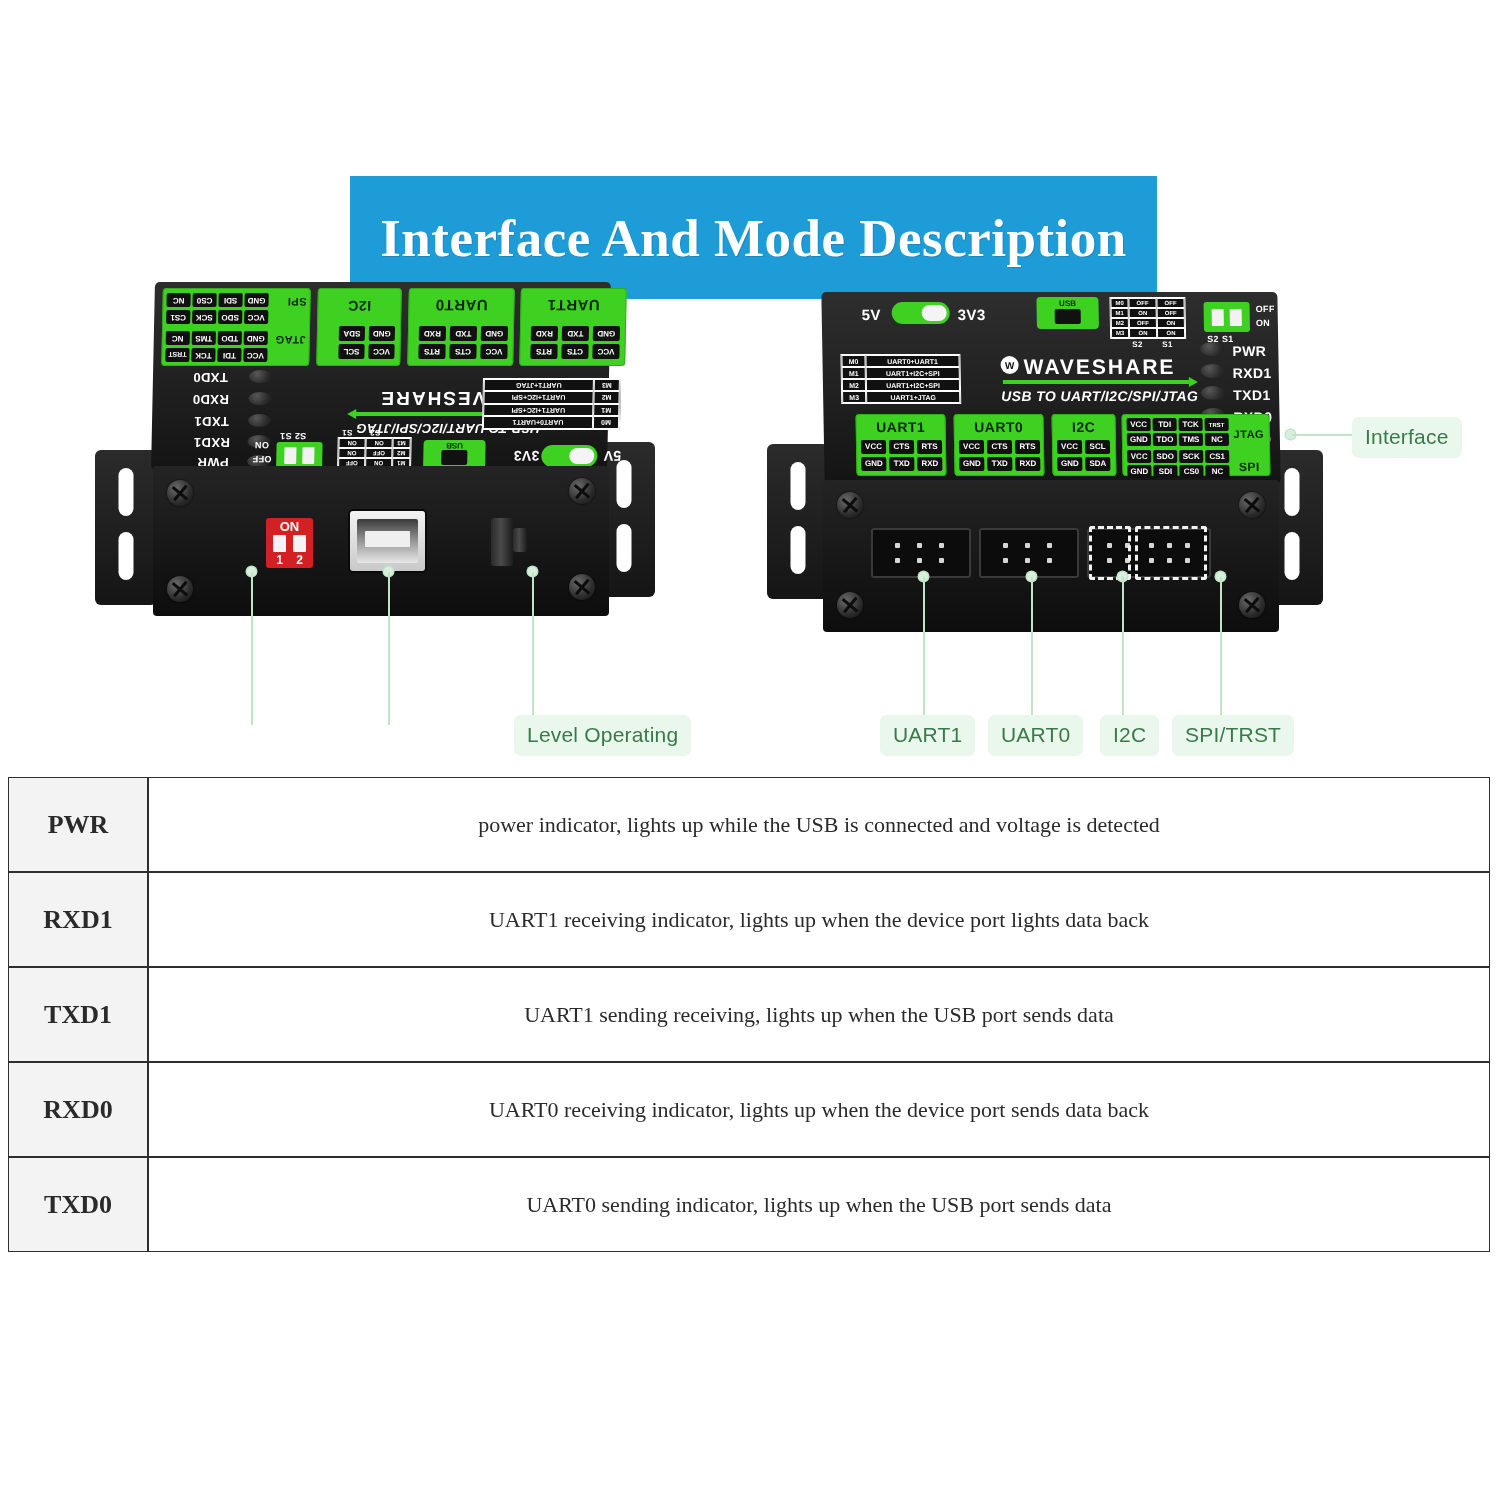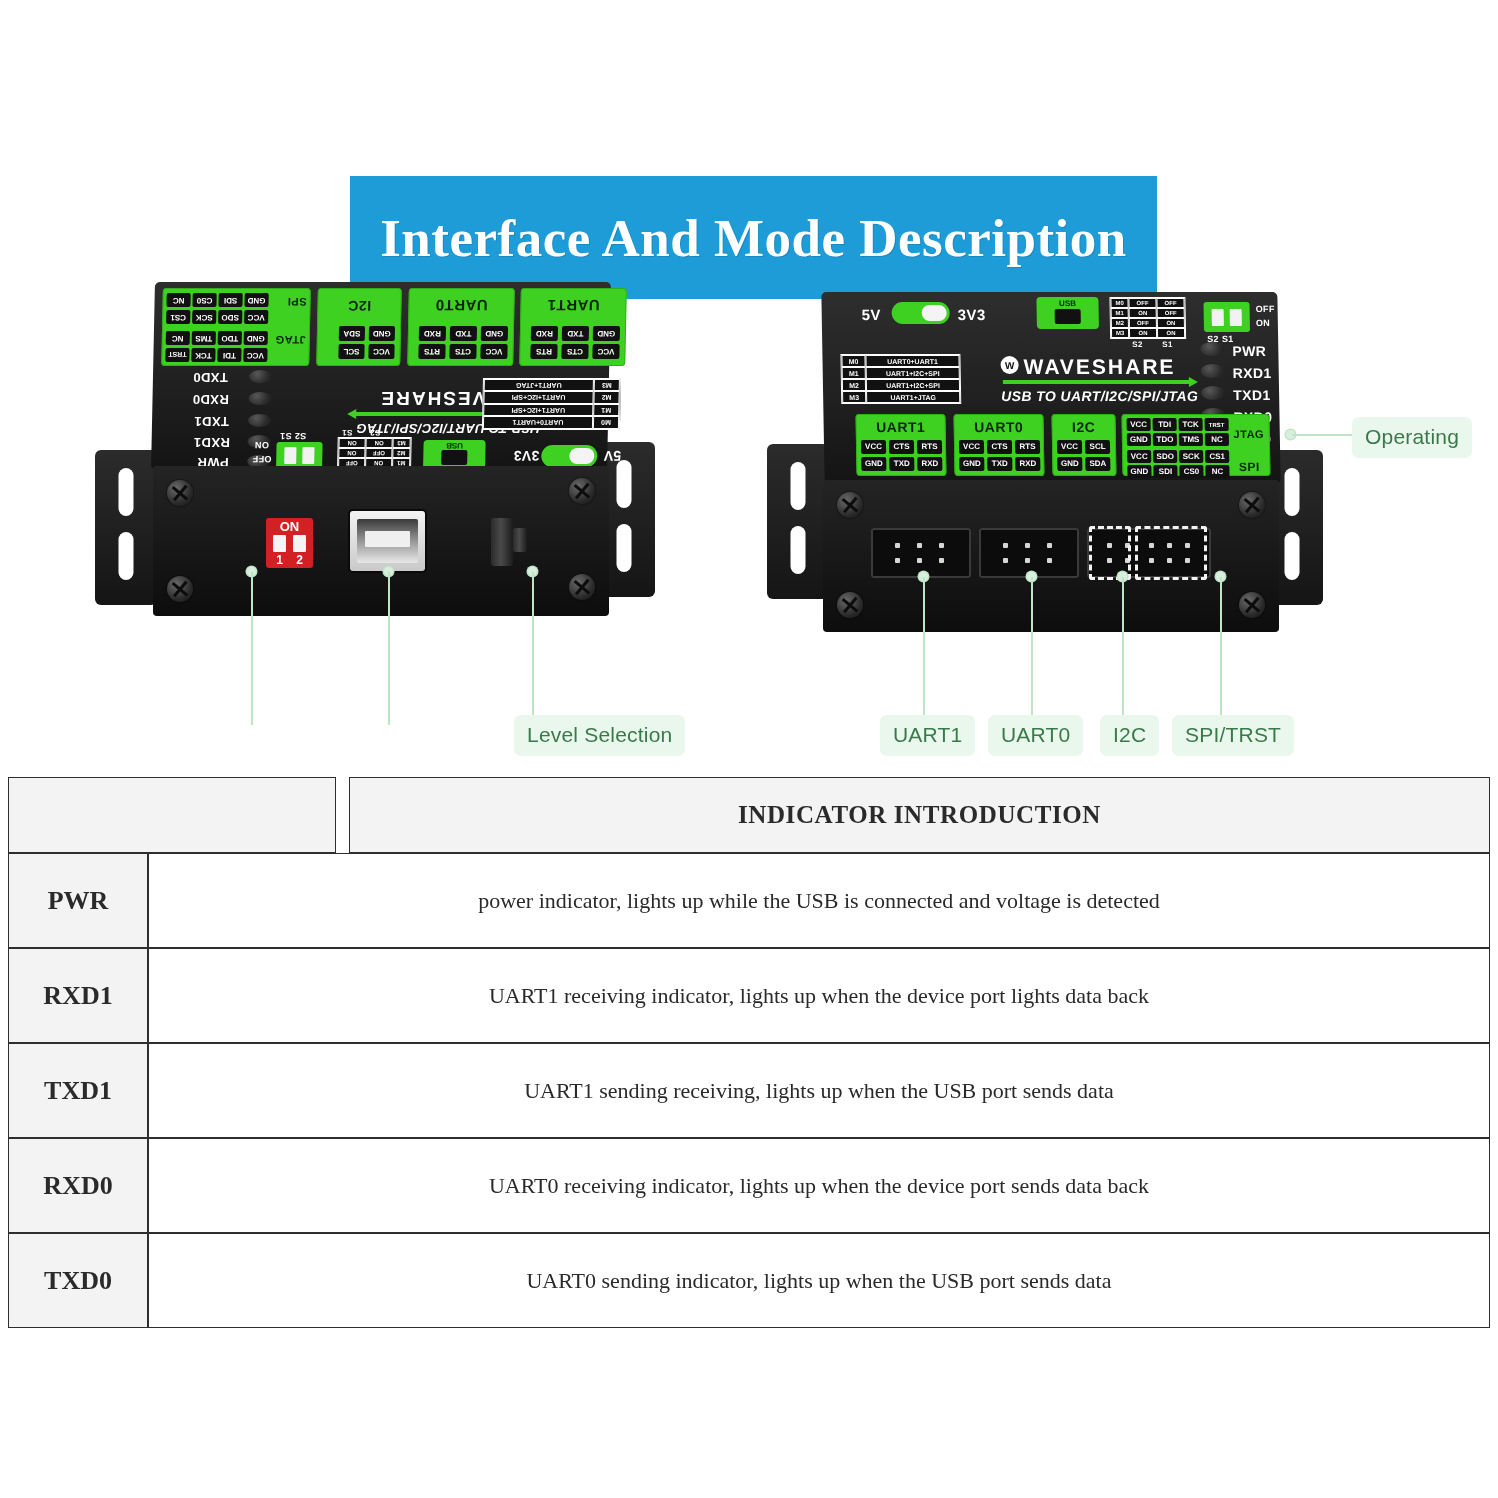--- a/index.html
+++ b/index.html
@@ -540,38 +540,32 @@
 
   <div class="cdot" style="left:1118px; top:300px;"></div>
   <div class="cline" style="left:1122px; top:305px; width:2px; height:148px;"></div>
 
   <div class="cdot" style="left:1216px; top:300px;"></div>
   <div class="cline" style="left:1220px; top:305px; width:2px; height:148px;"></div>
 
   <div class="cdot" style="left:1286px; top:158px;"></div>
   <div class="cline" style="left:1292px; top:162px; width:60px; height:2px;"></div>
 
-  <div class="clabel" style="left:514px; top:443px;">Level Selection</div>
+  <div class="clabel" style="left:514px; top:443px;">Level Operating</div>
 
   <div class="clabel" style="left:880px; top:443px;">UART1</div>
   <div class="clabel" style="left:988px; top:443px;">UART0</div>
   <div class="clabel" style="left:1100px; top:443px;">I2C</div>
   <div class="clabel" style="left:1172px; top:443px;">SPI/TRST</div>
-  <div class="clabel" style="left:1352px; top:145px;">Operating</div>
+  <div class="clabel" style="left:1352px; top:145px;">Interface</div>
 </div>
 
 <div id="tbl">
   <table>
     <tbody>
-      <tr>
-        <td class="hd-blank"></td>
-        <td class="hd-blank2" style="width:188px;"></td>
-        <td class="hd-gap"></td>
-        <td class="hd-main">INDICATOR INTRODUCTION</td>
-      </tr>
       <tr>
         <td class="cell-name">PWR</td>
         <td class="cell-desc" colspan="3">power indicator, lights up while the USB is connected and voltage is detected</td>
       </tr>
       <tr>
         <td class="cell-name">RXD1</td>
         <td class="cell-desc" colspan="3">UART1 receiving indicator, lights up when the device port lights data back</td>
       </tr>
       <tr>
         <td class="cell-name">TXD1</td>

